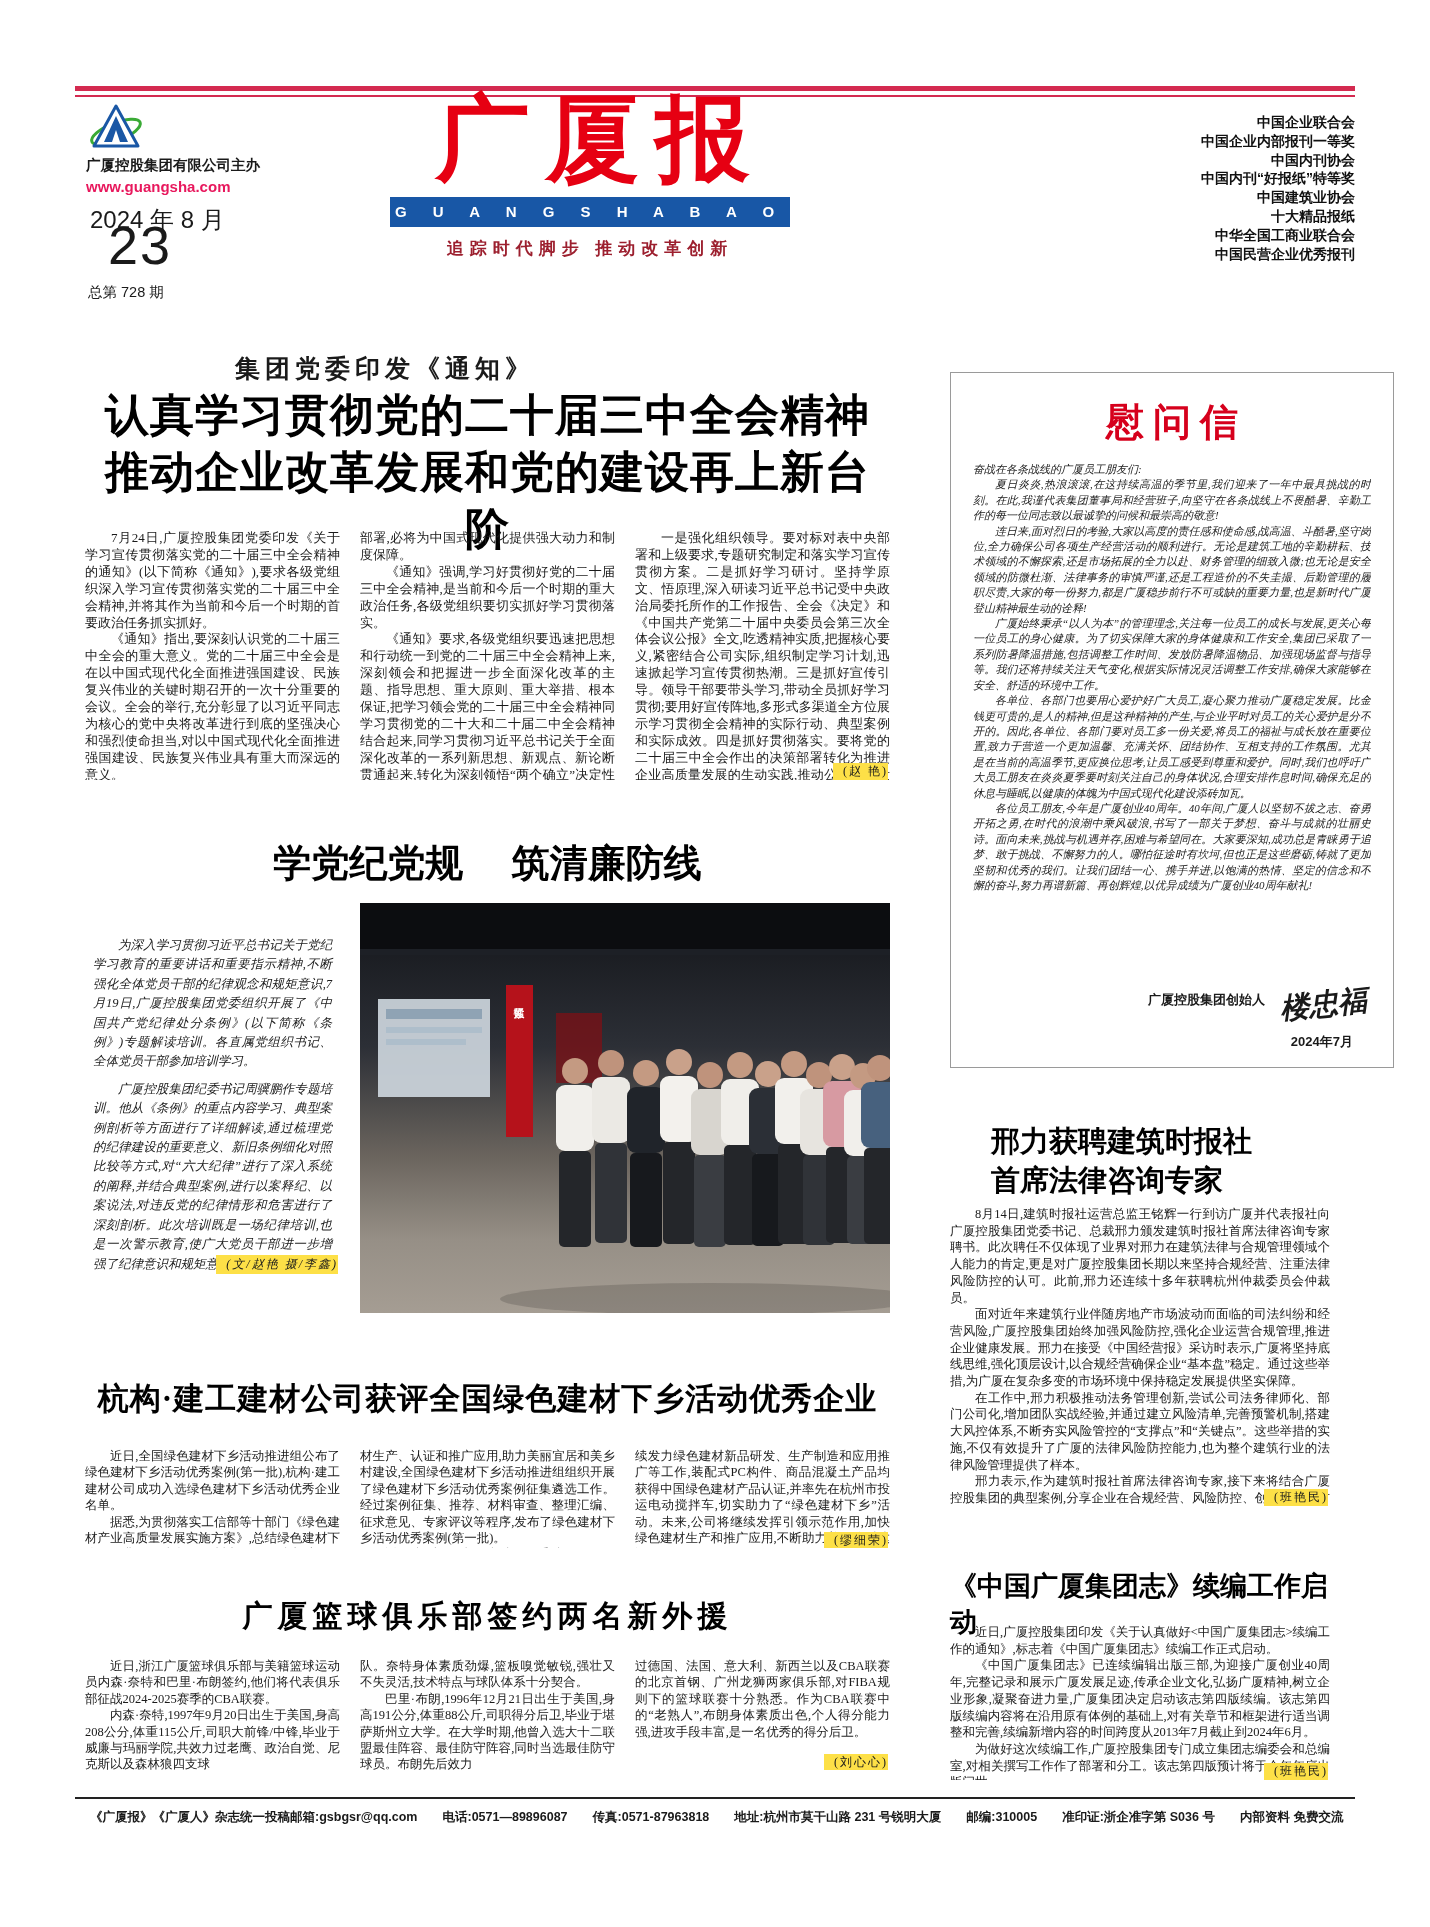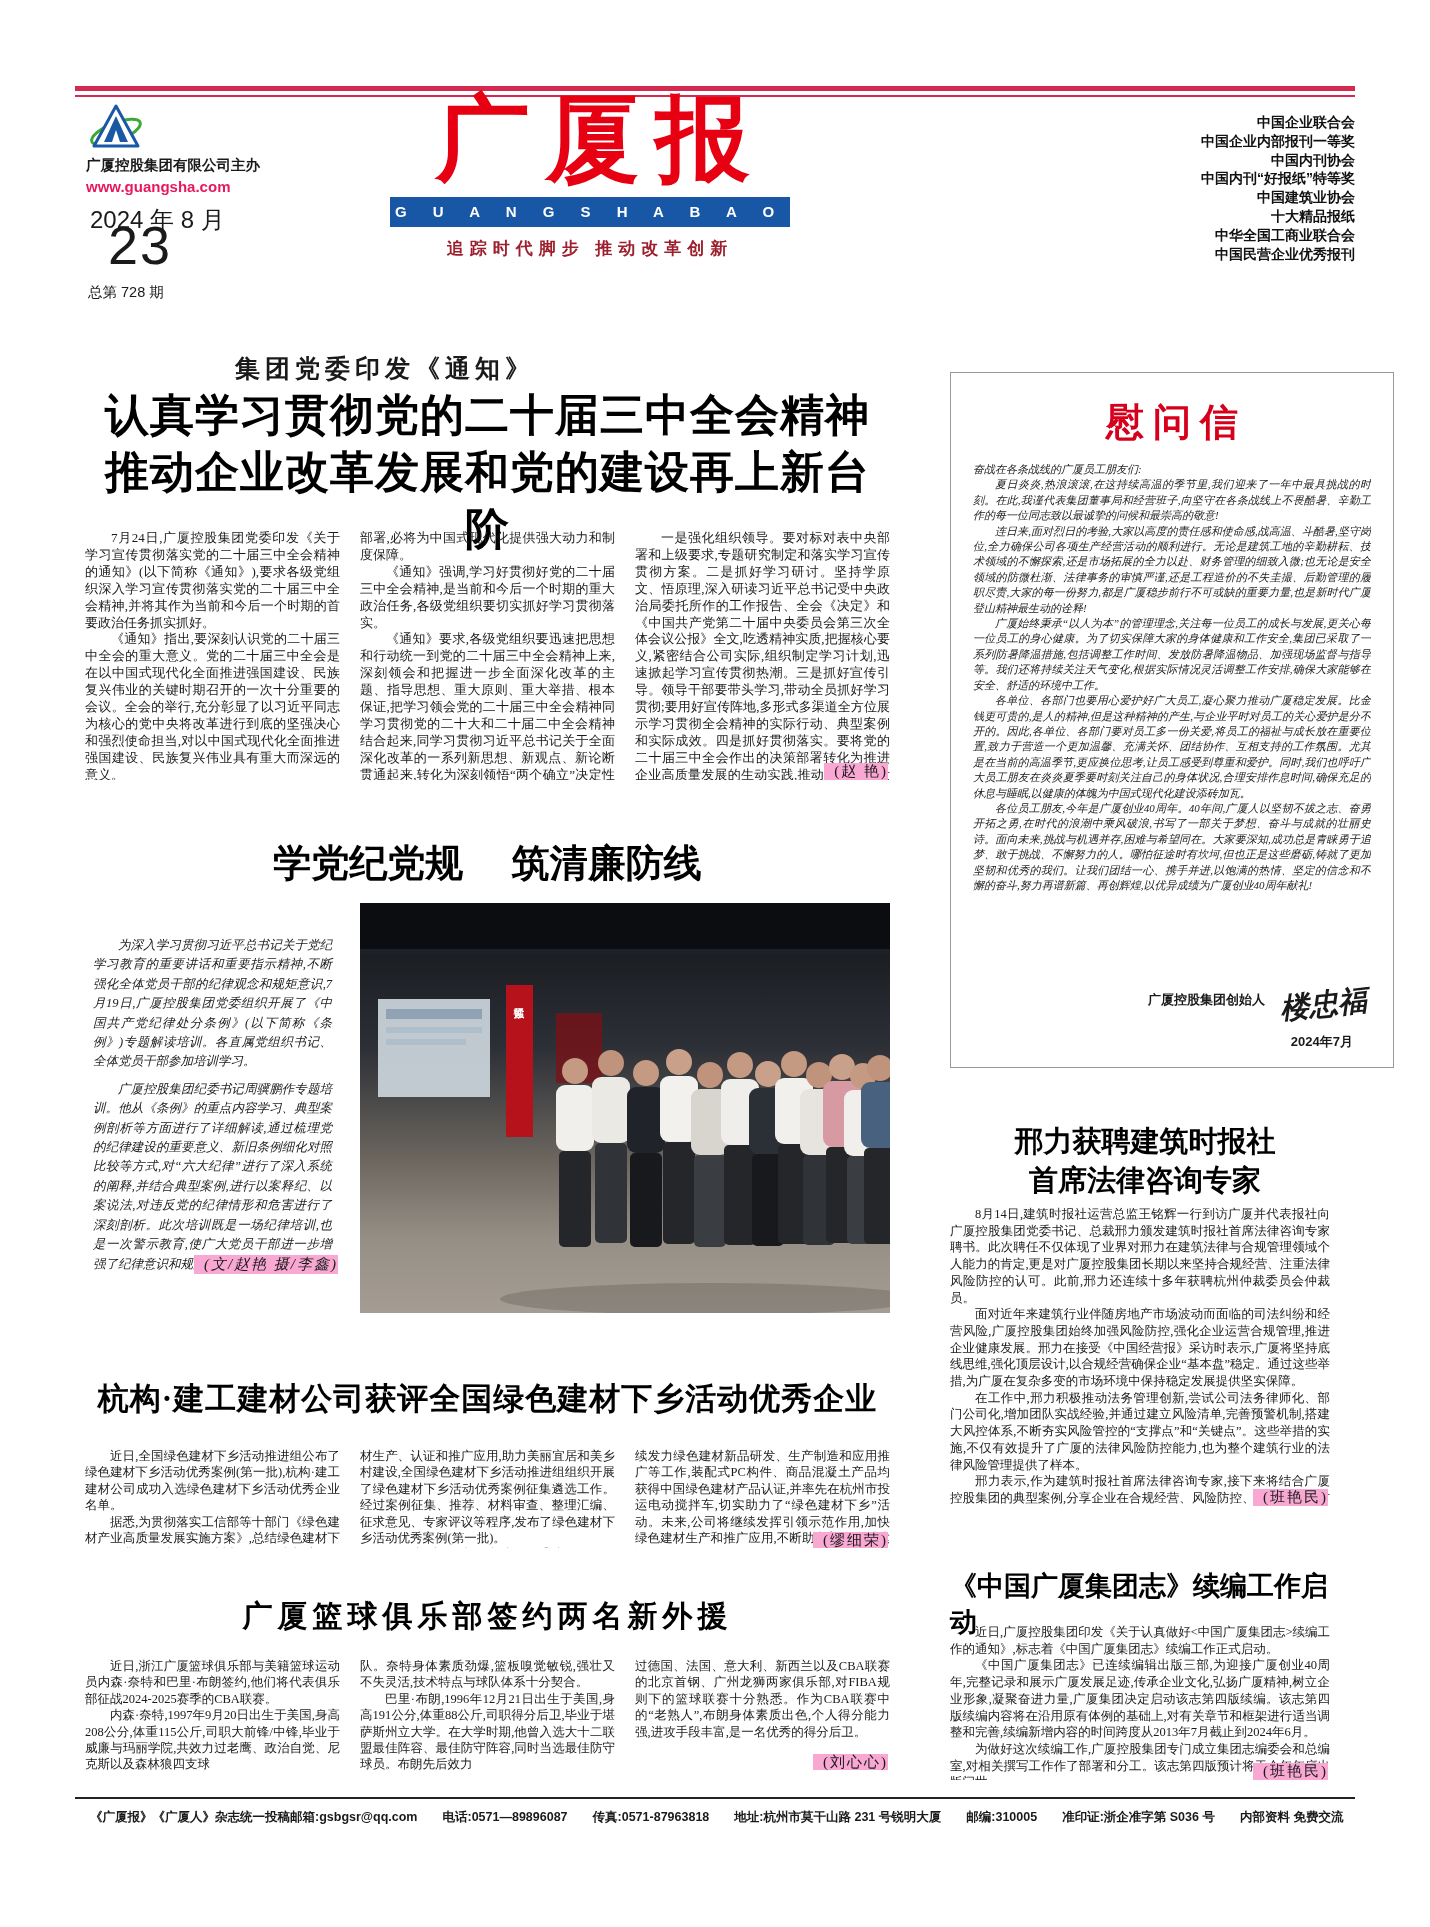--- a/index.html
+++ b/index.html
@@ -28,22 +28,22 @@
 
   
   .kicker{left:85px;top:352px;width:600px;text-align:center;font-weight:bold;
           font-size:25px;letter-spacing:5px;}
   .lead-h{left:85px;top:386px;width:805px;text-align:center;font-weight:900;
           font-size:44px;line-height:57px;letter-spacing:1px;color:#000;}
   .col{position:absolute;width:255px;font-size:13px;line-height:16.9px;text-align:justify;overflow:hidden;}
   .col p{margin:0;text-indent:2em;}
   .a1{top:530px;height:250px;}
   .cx1{left:85px;} .cx2{left:360px;} .cx3{left:635px;}
-  .by{position:absolute;right:2px;bottom:0;background:#f9a8d4;padding-left:10px;
-      letter-spacing:2px;font-size:15px;}
+  .by{position:absolute;right:2px;bottom:0;background:#fde047;padding-left:10px;
+      letter-spacing:2px;font-size:12px;}
 
   
   .sec2-h{left:85px;top:838px;width:805px;text-align:center;font-weight:900;font-size:38px;
           font-family:"Liberation Sans","DejaVu Sans",sans-serif;color:#000;}
   .sec2-col{left:85px;top:928px;width:255px;height:346px;overflow:hidden;font-style:italic;
             font-size:12.5px;line-height:19.4px;text-align:justify;position:absolute;}
   .sec2-col p{margin:8px;text-indent:2em;}
   .photo{left:360px;top:903px;width:530px;height:410px;}
 
   
@@ -55,21 +55,21 @@
   .letter-body p{margin:0;text-indent:2em;}
   .letter-body p.salu{text-indent:0;}
   .sig-label{position:absolute;right:128px;bottom:58px;font-weight:bold;font-size:13px;
              font-family:"Liberation Sans","DejaVu Sans",sans-serif;font-style:normal;}
   .sig-script{position:absolute;right:26px;bottom:42px;font-size:29px;font-weight:bold;
               font-style:italic;transform:rotate(-6deg);}
   .sig-date{position:absolute;right:40px;bottom:16px;font-weight:bold;font-size:13px;
             font-family:"Liberation Sans","DejaVu Sans",sans-serif;font-style:normal;}
 
   
-  .xl-h{left:950px;top:1122px;width:390px;font-weight:bold;font-size:29px;line-height:39px;color:#000;text-align:center;}
+  .xl-h{left:991px;top:1122px;width:390px;font-weight:bold;font-size:29px;line-height:39px;color:#000;}
   .r-body{position:absolute;left:950px;width:380px;font-size:12.5px;line-height:16.7px;
           text-align:justify;overflow:hidden;}
   .r-body p{margin:0;text-indent:2em;}
   .xl-b{top:1206px;height:300px;}
   .zhi-h{left:950px;top:1568px;width:400px;font-weight:900;font-size:27px;color:#000;
          font-family:"Liberation Sans","DejaVu Sans",sans-serif;}
   .zhi-b{top:1624px;height:156px;}
 
   
   .hg-h{left:85px;top:1378px;width:805px;text-align:center;font-weight:900;font-size:31px;

